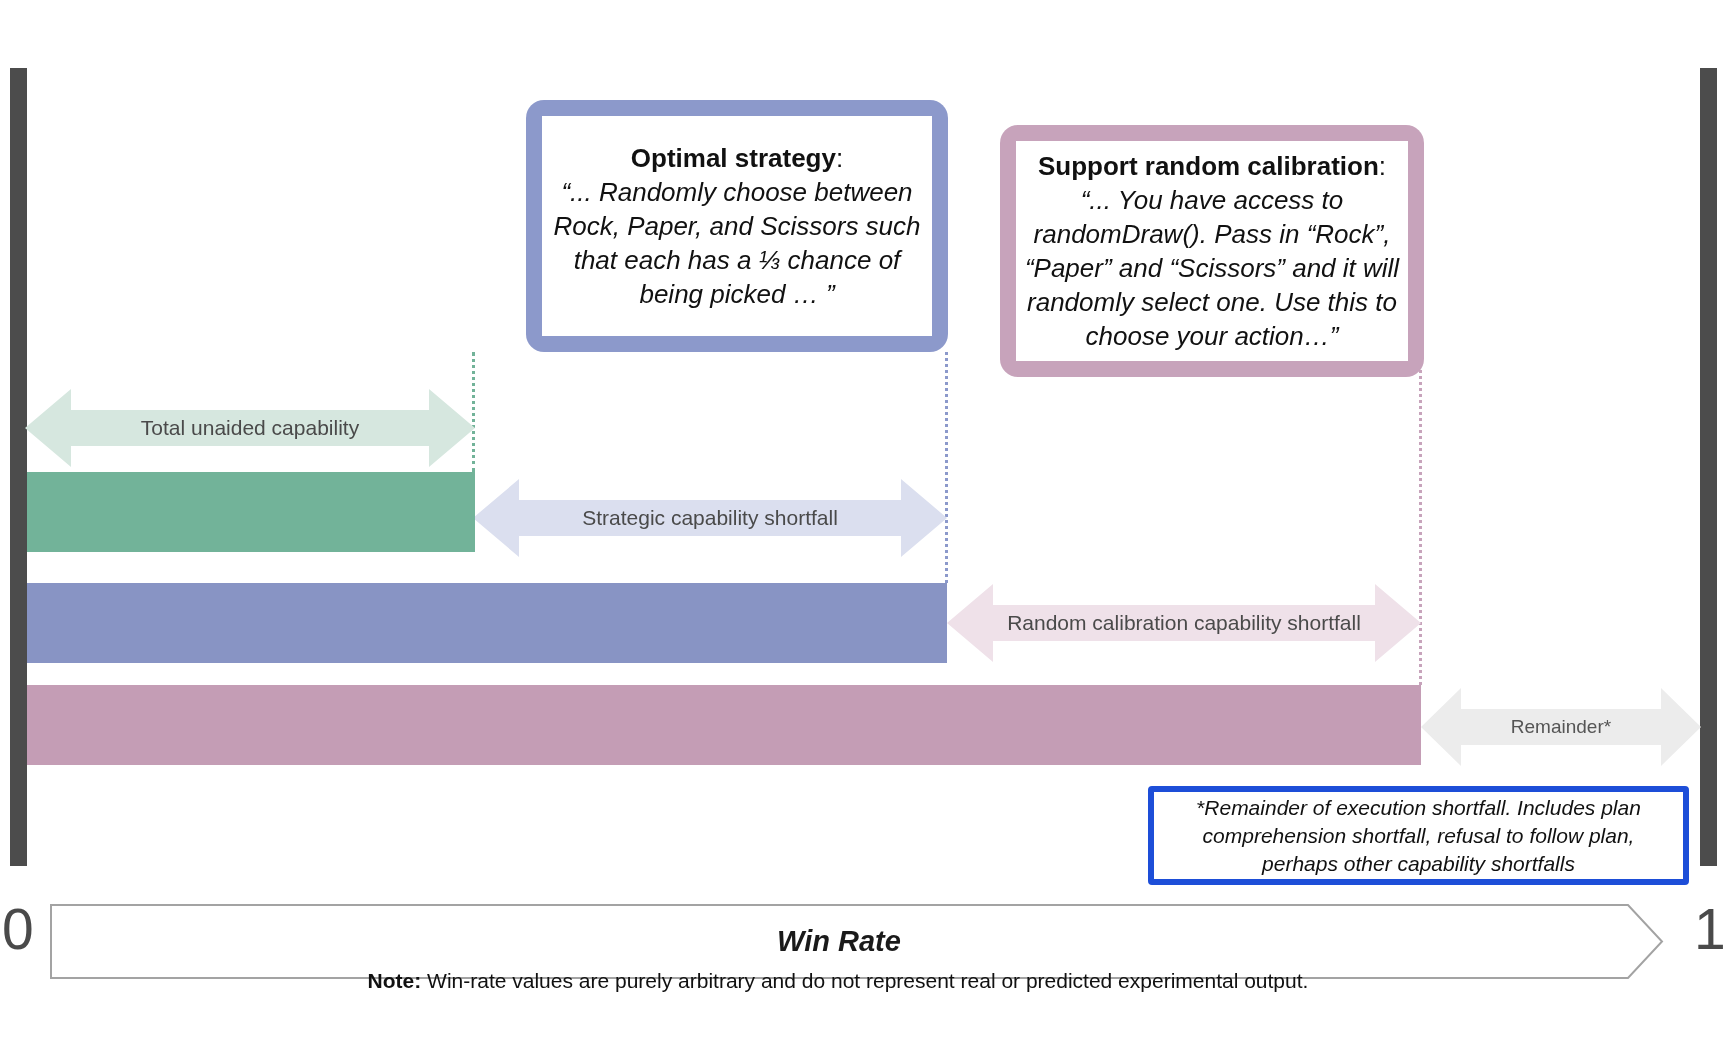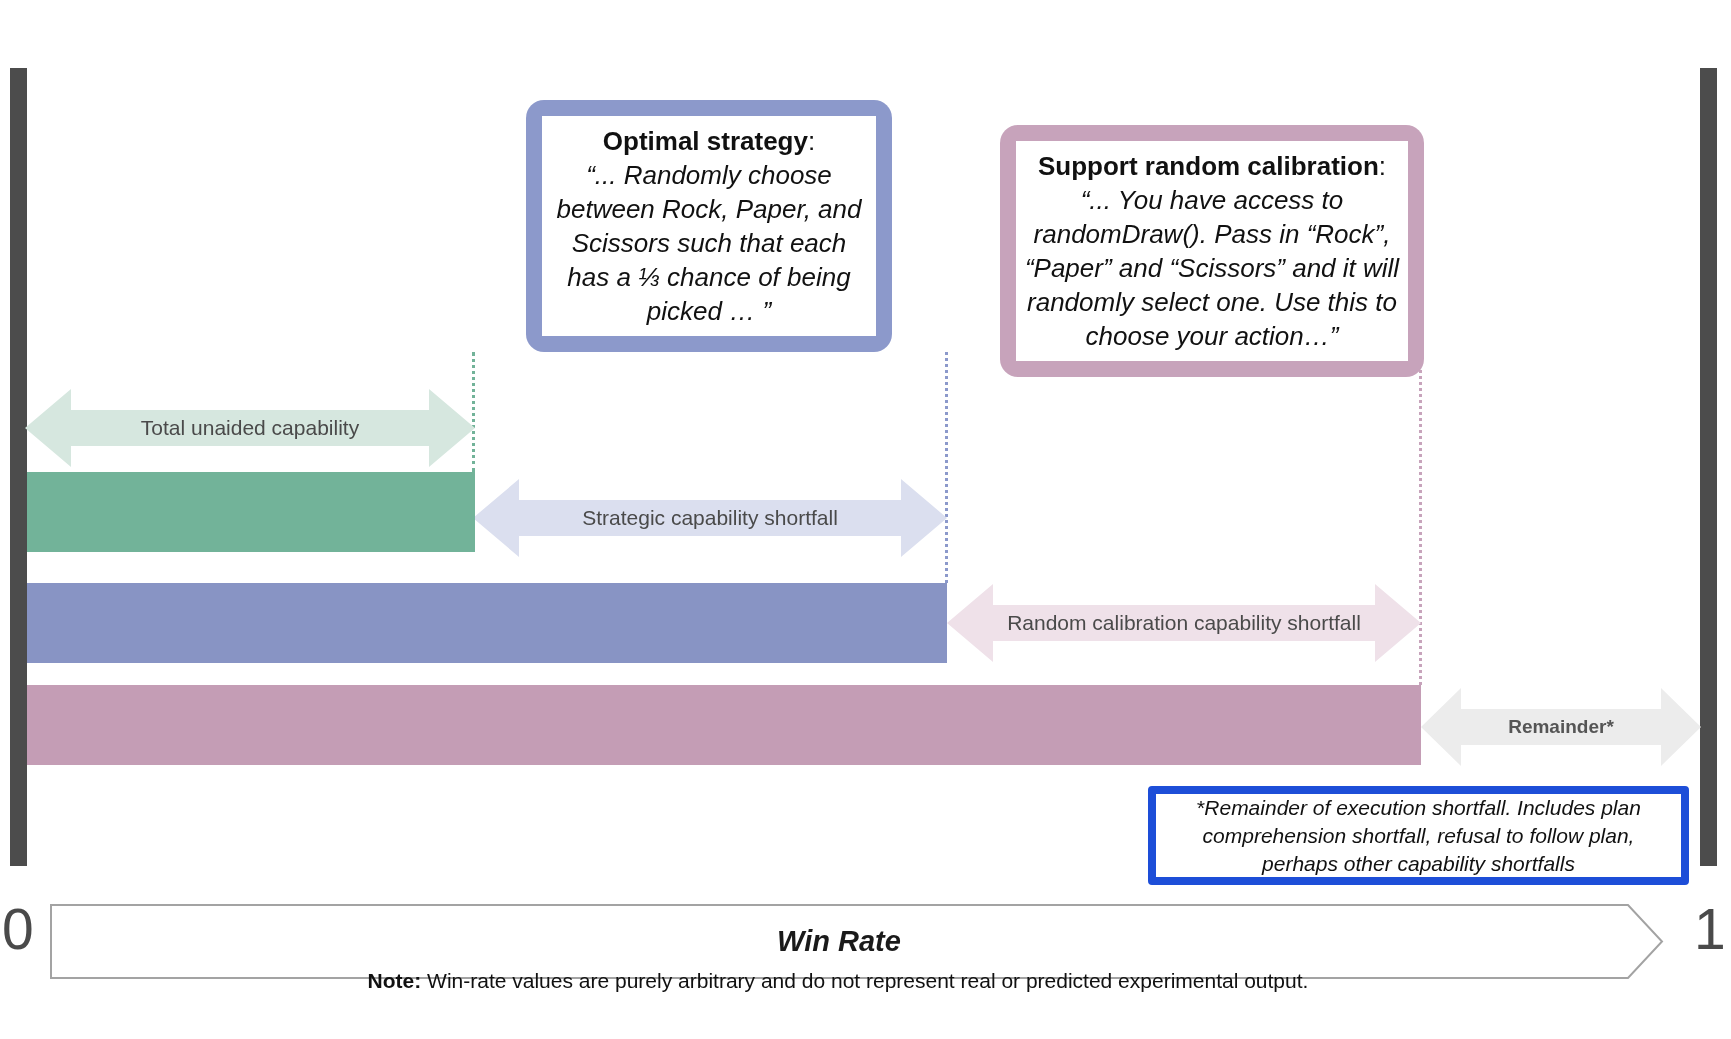--- a/index.html
+++ b/index.html
@@ -23,21 +23,21 @@
   }
   .pbox .inner{
     background:#fff;width:100%;height:100%;box-sizing:border-box;
     display:flex;flex-direction:column;justify-content:center;text-align:center;
     font-size:26px;line-height:34px;color:#111;padding:2px 6px;
   }
   .pbox .inner .hd{font-weight:bold;}
   .pbox .inner .hd .colon{font-weight:normal;}
   .pbox .inner .bd{font-style:italic;}
   .pbox.green{left:50px;width:425px;background:#72b399;}
-  .pbox.blue{left:526px;width:366px;background:#8c99cb;}
+  .pbox.blue{left:526px;width:422px;background:#8c99cb;}
   .pbox.pink{left:1000px;width:424px;background:#c7a3bb;margin-top:25px;}
   
   .dotline{position:absolute;width:0;top:352px;}
   .dotline.green{left:472px;height:120px;border-left:3px dotted #72b399;}
   .dotline.blue{left:945px;height:231px;border-left:3px dotted #8c99cb;}
   .dotline.pink{left:1419px;height:333px;border-left:3px dotted #c7a3bb;}
   
   .dbl{position:absolute;height:78px;display:flex;align-items:center;justify-content:center;}
   .dbl .shape{
     position:absolute;inset:0;
@@ -48,30 +48,30 @@
   .dbl.a1{left:25px;top:389px;width:450px;}
   .dbl.a1 .shape{background:#d6e7df;}
   .dbl.a2{left:473px;top:479px;width:474px;}
   .dbl.a2 .shape{background:#dbdfef;}
   .dbl.a3{left:947px;top:584px;width:474px;}
   .dbl.a3 .shape{background:#efe1e9;}
   .dbl.a4{left:1421px;top:688px;width:280px;}
   .dbl.a4 .shape{background:#ececec;
     clip-path:polygon(0 50%,40px 0,40px 27%,calc(100% - 40px) 27%,calc(100% - 40px) 0,
                       100% 50%,calc(100% - 40px) 100%,calc(100% - 40px) 73%,40px 73%,40px 100%);}
-  .dbl.a4 .lbl{font-size:19px;color:#555;font-weight:bold;}
+  .dbl.a4 .lbl{font-size:19px;color:#555;}
   
   .bar{position:absolute;left:27px;height:80px;}
   .bar.green{top:472px;width:448px;background:#72b399;}
   .bar.blue{top:583px;width:920px;background:#8894c4;}
   .bar.pink{top:685px;width:1394px;background:#c49db5;}
   
   .footnote{
     position:absolute;left:1148px;top:786px;width:541px;height:99px;box-sizing:border-box;
-    background:#fff;border:8px solid #1d4ed8;border-radius:4px;
+    background:#fff;border:6px solid #1d4ed8;border-radius:4px;
     display:flex;align-items:center;justify-content:center;text-align:center;
     font-style:italic;font-size:21px;line-height:28px;color:#111;padding:2px 14px;
   }
   
   .axis-svg{position:absolute;left:50px;top:904px;}
   .axis-label{
     position:absolute;left:50px;top:904px;width:1578px;height:75px;
     display:flex;align-items:center;justify-content:center;
     font-size:29px;font-style:italic;color:#1a1a1a;font-weight:bold;
   }

